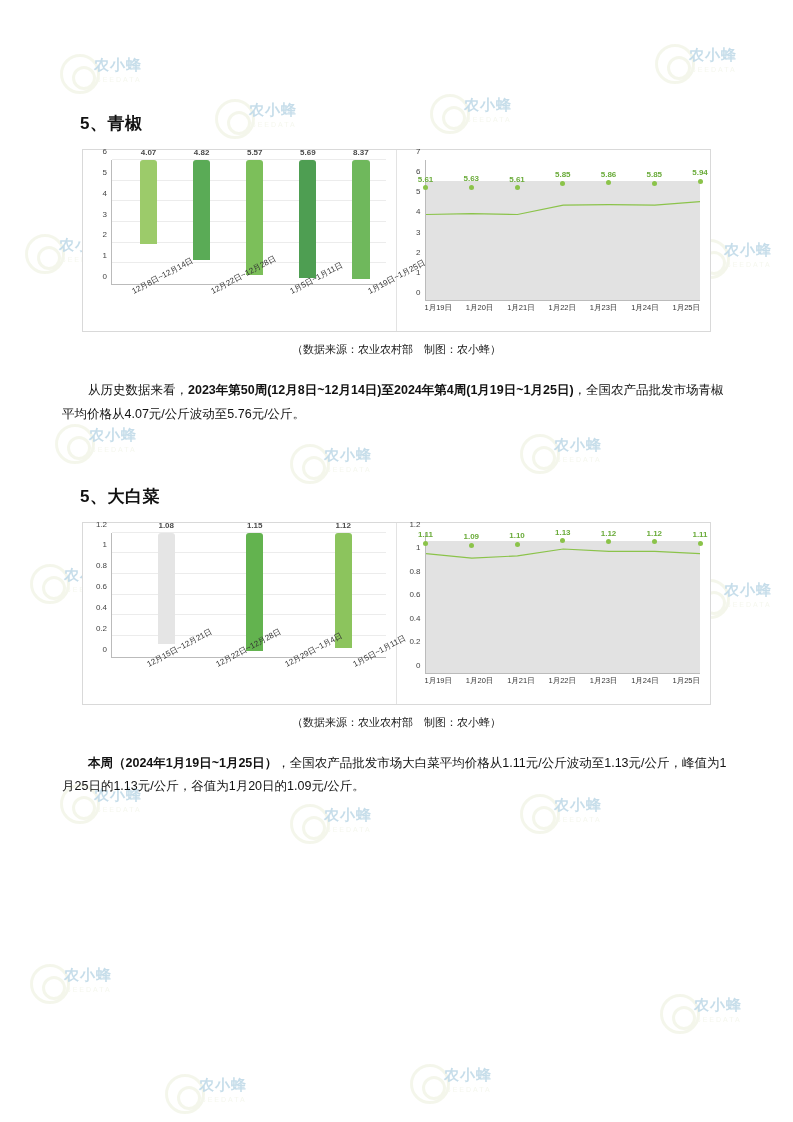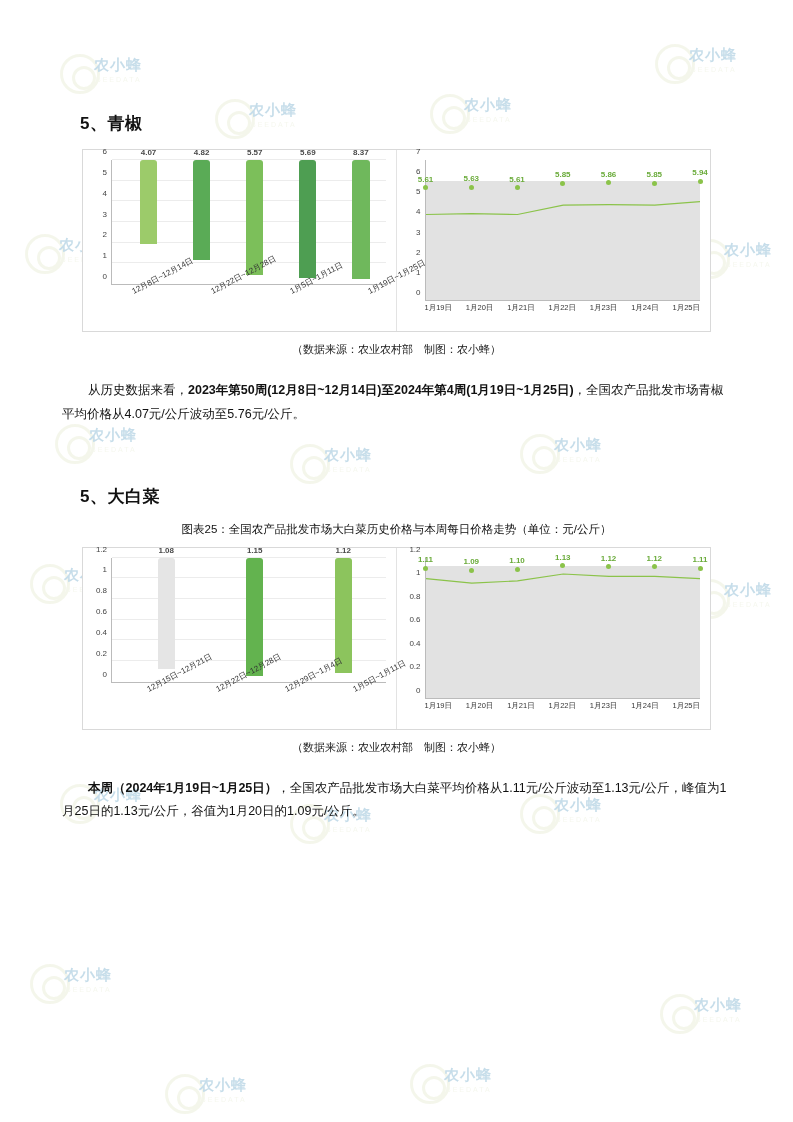--- a/index.html
+++ b/index.html
@@ -379,21 +379,20 @@
       </div>
     </div>
 
     <div class="src-line">（数据来源：农业农村部　制图：农小蜂）</div>
 
     <p class="para">
       <span class="ind"></span><span>从历史数据来看，</span><b>2023年第50周(12月8日~12月14日)至2024年第4周(1月19日~1月25日)</b><span>，全国农产品批发市场青椒平均价格从4.07元/公斤波动至5.76元/公斤。</span>
     </p>
 
     <h2 class="section" style="margin-top:58px">5、大白菜</h2>
-    <div class="fig-title">图表25：全国农产品批发市场大白菜历史价格与本周每日价格走势（单位：元/公斤）</div>
 
     <div class="chart-box">
       <div class="chart-half left">
         <div class="plot" id="bar1">
             <div class="yaxis">
               <span style="bottom:0%">0</span>
               <span style="bottom:16.666666666666668%">0.2</span>
               <span style="bottom:33.333333333333336%">0.4</span>
               <span style="bottom:50%">0.6</span>
               <span style="bottom:66.66666666666667%">0.8</span>

